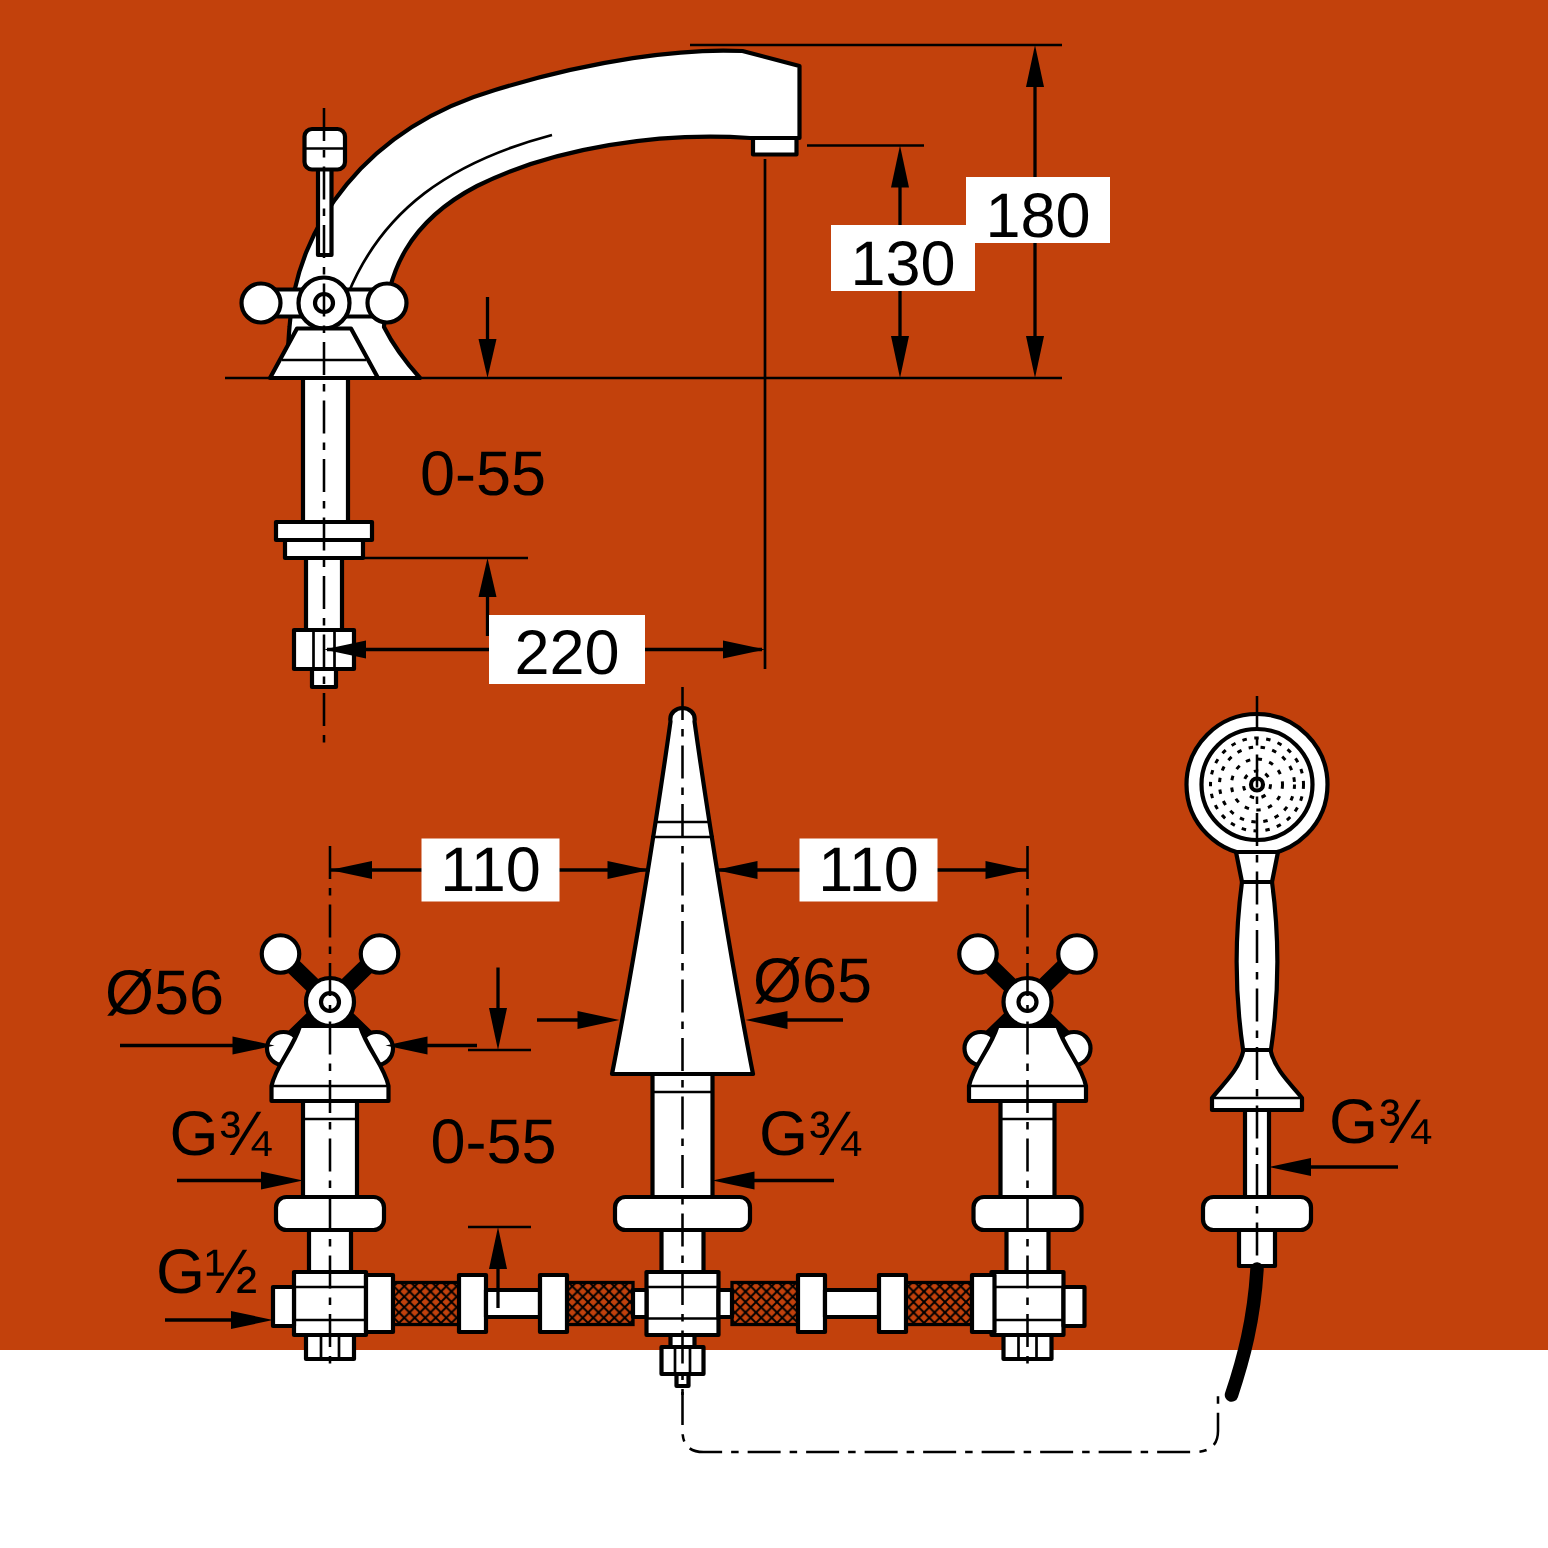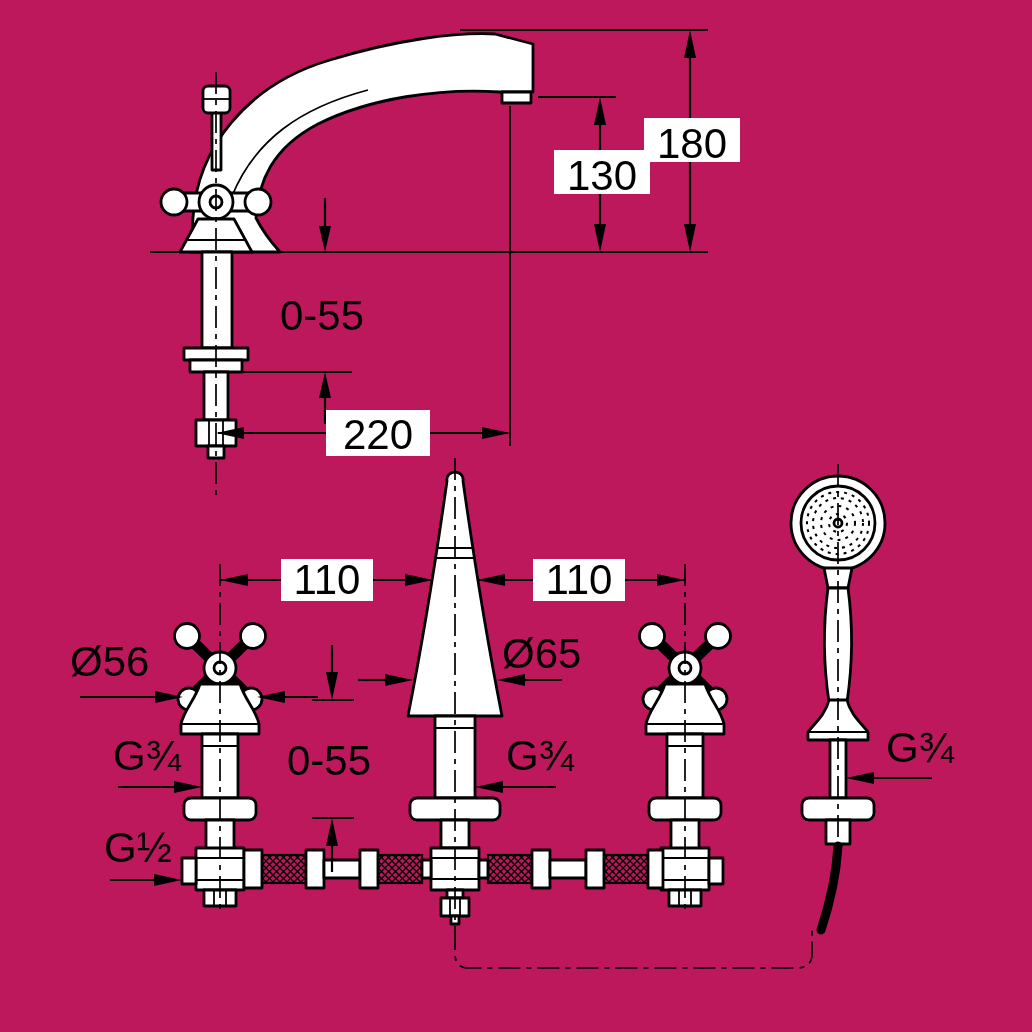--- a/index.html
+++ b/index.html
@@ -1,17 +1,17 @@
 <!DOCTYPE html>
 <html><head>
 <meta charset="utf-8">
 <style>
   html,body{margin:0;padding:0;background:#ffffff;}
   body{width:1032px;height:1032px;overflow:hidden;}
-  .canvas{width:1032px;height:1032px;background:#be185d;position:relative;}
+  .canvas{width:1032px;height:900px;background:#c2410c;position:relative;}
   svg{display:block;}
   .outline{fill:#ffffff;stroke:#000000;stroke-width:2.8;stroke-linejoin:round;}
   .thin{fill:none;stroke:#000000;stroke-width:1.8;}
   .dim{fill:none;stroke:#000000;stroke-width:2.2;}
   .arrow{fill:#000000;stroke:none;}
   .arm{fill:none;stroke:#000000;stroke-width:11;stroke-linecap:round;}
   .cl{fill:none;stroke:#000000;stroke-width:1.7;stroke-dasharray:22 6 5 6;}
   .hosefill{fill:url(#hosepat);stroke:#000000;stroke-width:2.2;}
   .hoseline{fill:none;stroke:#000000;stroke-width:9;stroke-linecap:round;}
   .dots{fill:none;stroke:#000000;stroke-width:2;stroke-dasharray:3 5;}

